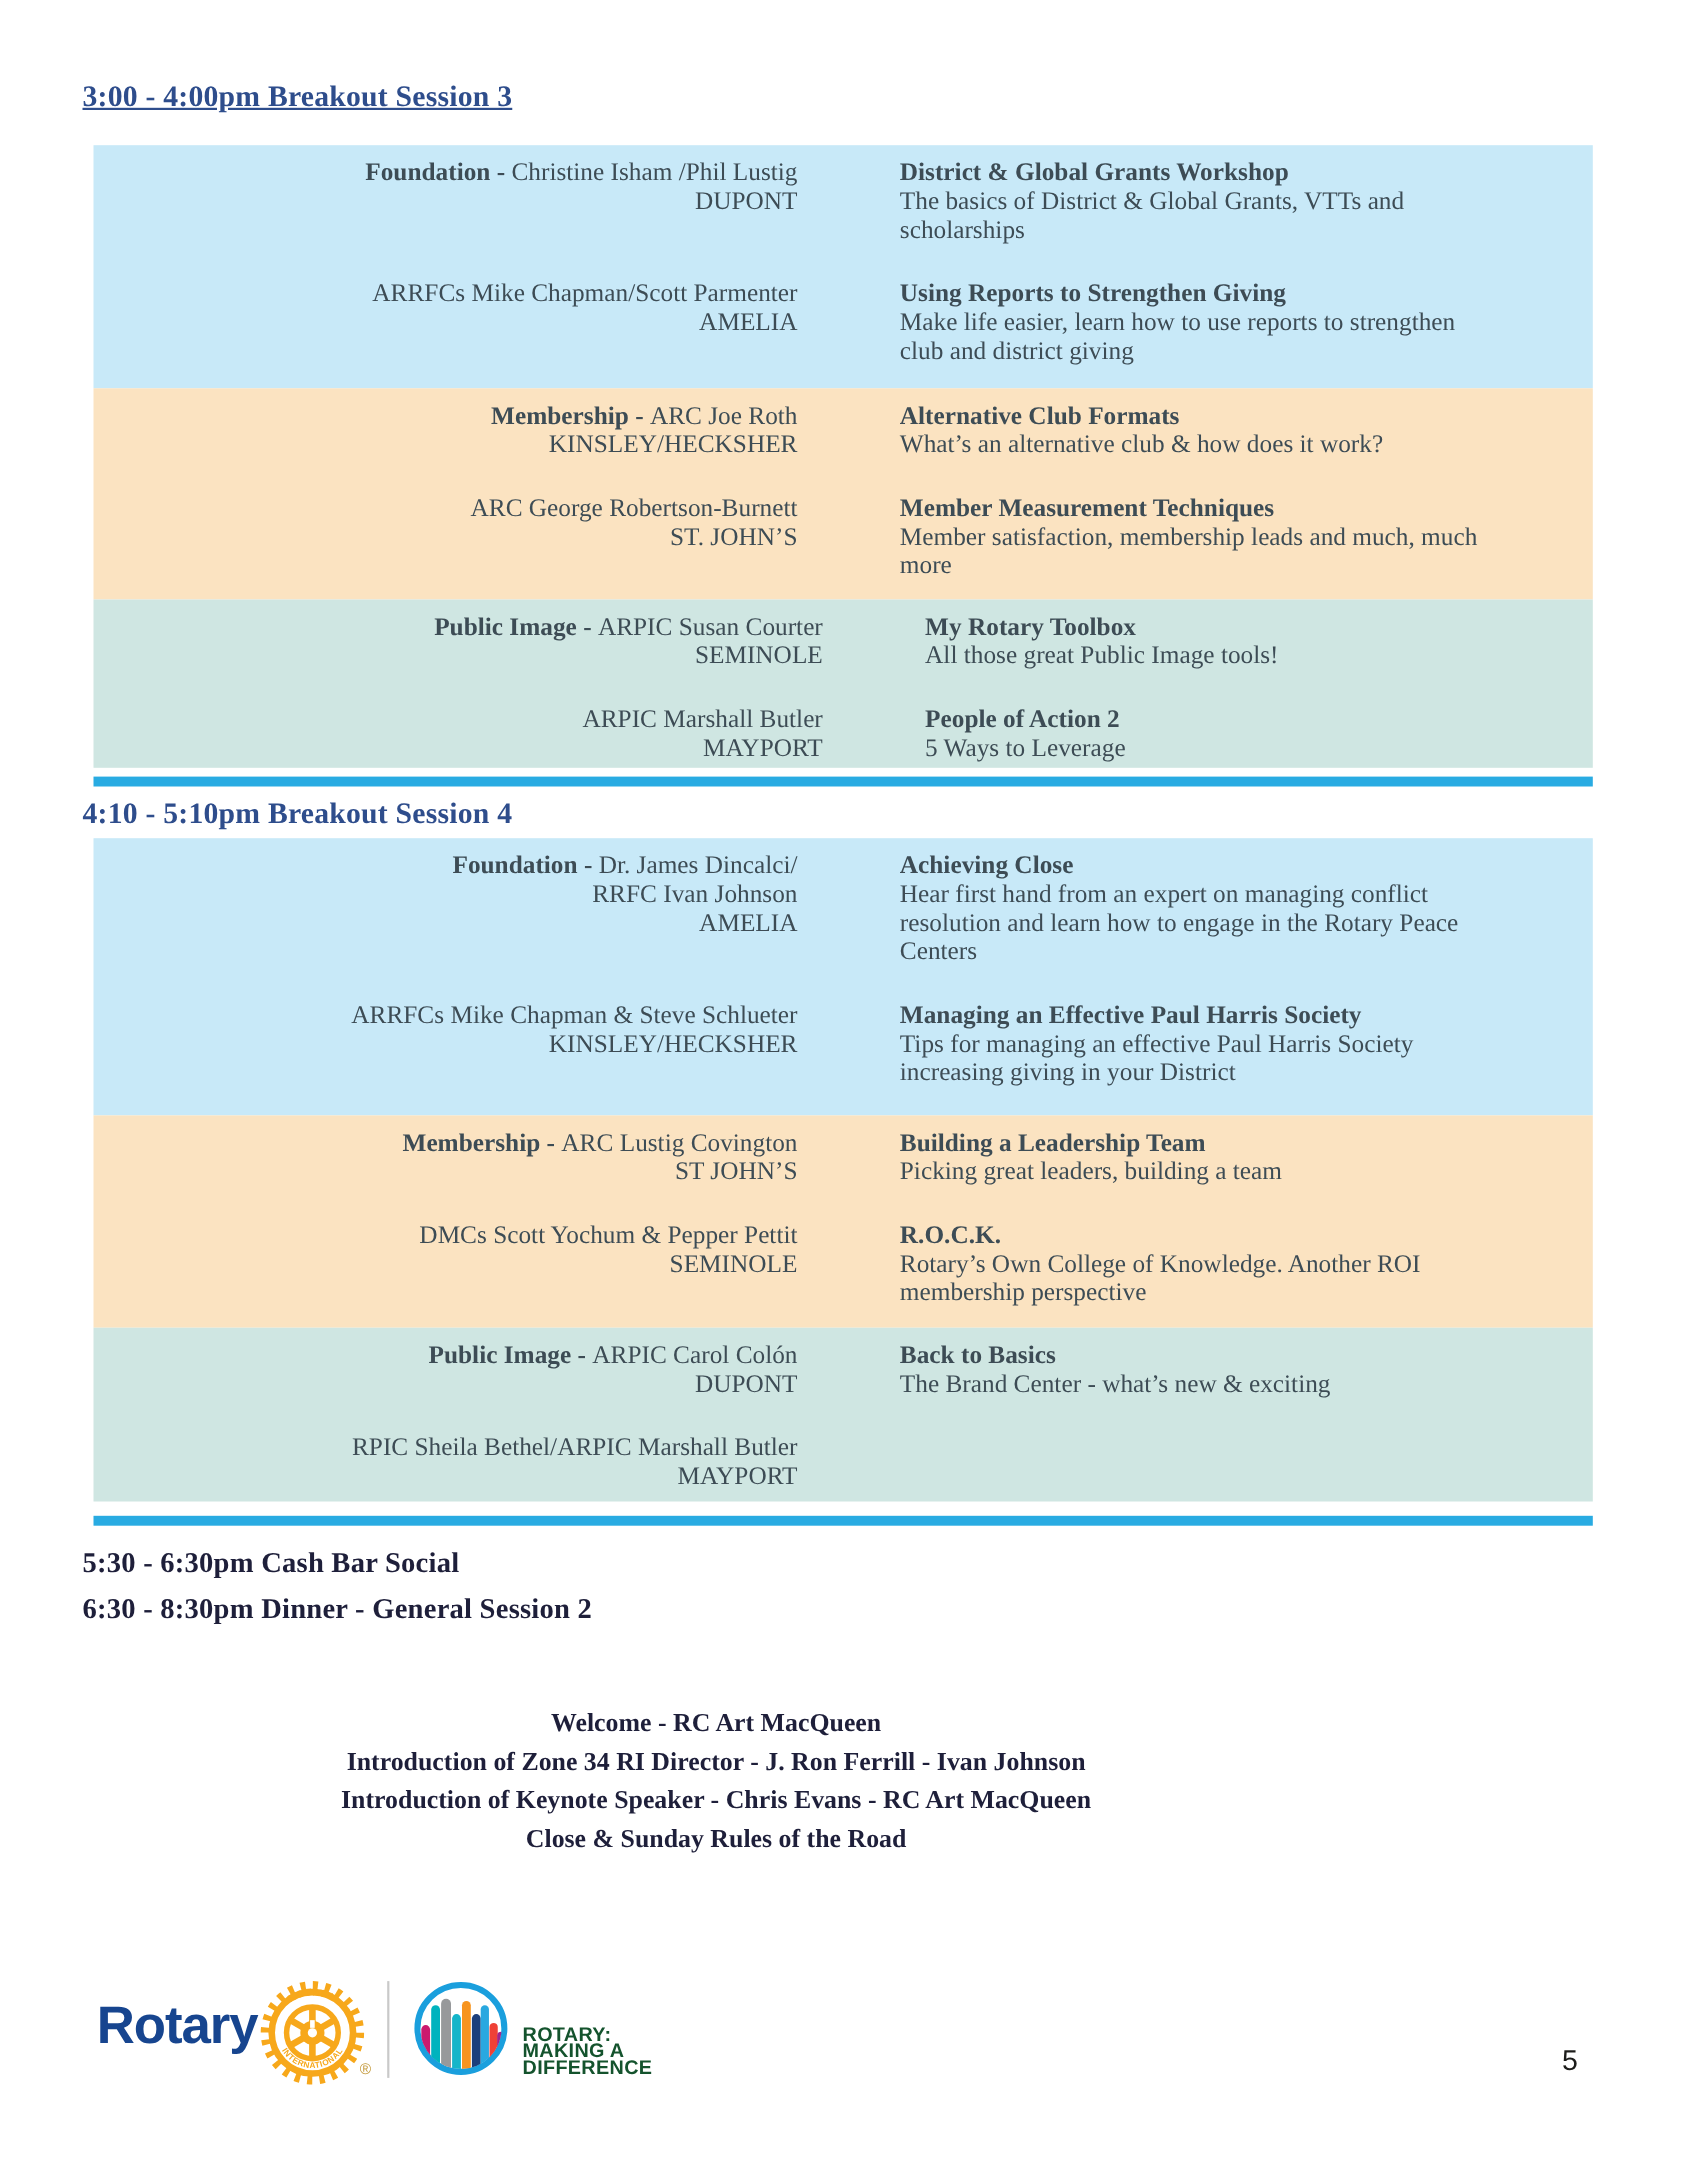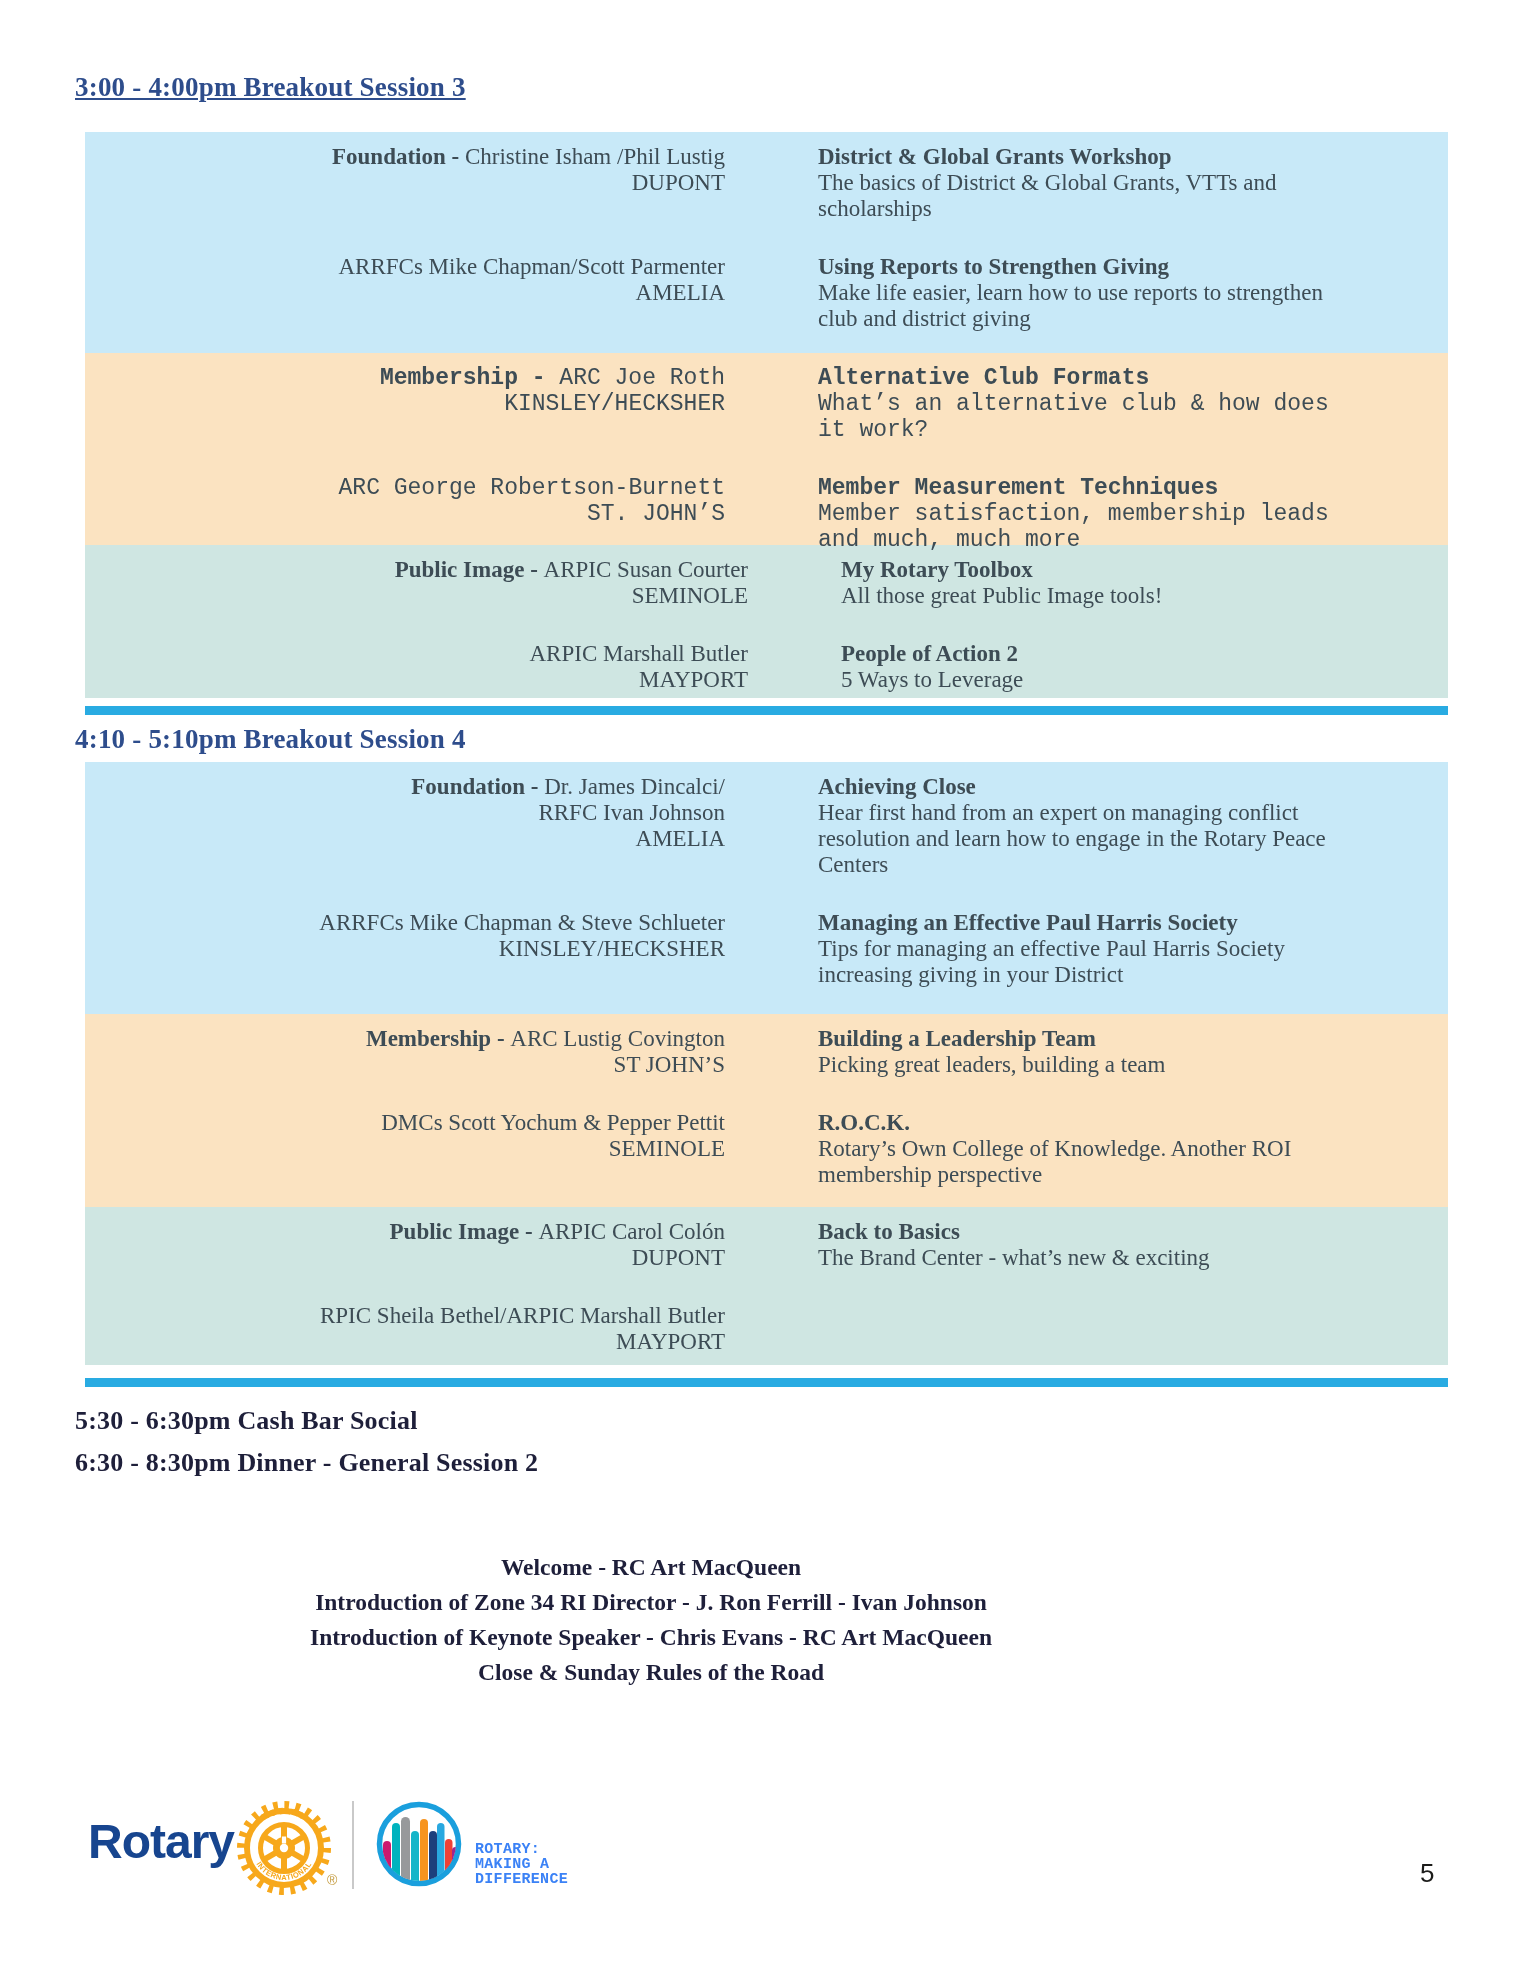--- a/index.html
+++ b/index.html
@@ -13,21 +13,21 @@
     left:75px;font-size:27px;font-weight:bold;color:#2e4d8c;line-height:34px;
     letter-spacing:.2px;
   }
   
   .sched{left:85px;width:1363px;}
   .grp{box-sizing:border-box;display:flex;flex-direction:column;gap:32px;padding-top:12px;}
   .g-blue{background:#c8e9f8;}
   .g-peach{background:#fbe3c1;}
   .g-teal{background:#cfe6e2;}
   .s3-g0{height:221px;}
-  .s3-g1{height:192px;font-family:Liberation Mono, monospace;}
+  .s3-g1{height:192px;}
   .s3-g2{height:153px;padding-left:23px;}
   .s4-g0{height:252px;}
   .s4-g1{height:193px;}
   .s4-g2{height:158px;}
   .row{display:flex;align-items:flex-start;}
   .cell-left{width:640px;text-align:right;flex:none;}
   .cell-right{width:530px;margin-left:93px;flex:none;}
   .txt{font-size:23px;line-height:26px;color:#3d4c55;}
   .nameline{white-space:pre-line;}
   .b{font-weight:bold;}
@@ -41,22 +41,22 @@
   .agenda{left:0;width:1302px;text-align:center;}
   .agenda div{font-size:23.5px;font-weight:bold;color:#1e1f3a;line-height:35px;}
   
   .wordmark{
     font-family:"Liberation Sans",sans-serif;font-weight:bold;font-size:48px;
     color:#17458f;letter-spacing:-1px;line-height:1;
   }
   .registered{font-family:"Liberation Sans",sans-serif;font-size:14px;color:#c49a3c;}
   .vsep{width:2px;height:88px;background:#c9c9c9;}
   .tagline{
-    font-family:Liberation Mono, monospace;font-weight:bold;font-size:15px;
-    line-height:15px;color:#3b82f6;letter-spacing:.3px;
+    font-family:Liberation Sans, sans-serif;font-weight:bold;font-size:18px;
+    line-height:15px;color:#14532d;letter-spacing:.3px;
   }
   .pagenum{font-family:"Liberation Sans",sans-serif;font-size:26px;color:#1c1c1a;}
 </style>
 </head>
 <body>
 
 <div class="abs session-h" style="top:70px;text-decoration:underline;">3:00 - 4:00pm Breakout Session 3</div>
 
 <div class="abs sched" style="top:132px;">
 

